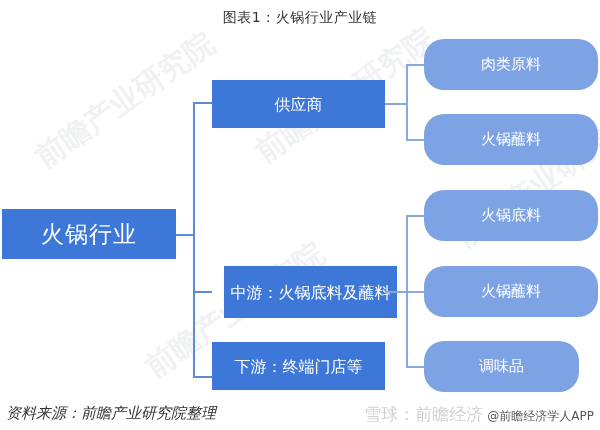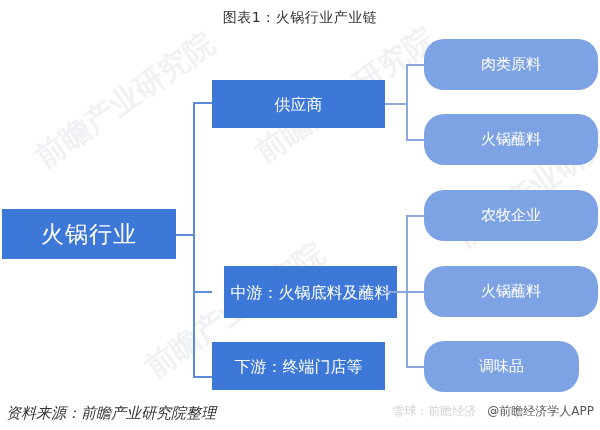--- a/index.html
+++ b/index.html
@@ -27,21 +27,21 @@
     position:absolute; color:rgba(200,205,215,0.28); font-size:30px; font-weight:bold;
     transform:rotate(-35deg); white-space:nowrap; pointer-events:none;
   }
   .source {
     position:absolute; left:6px; top:404px; font-size:15px; font-style:italic;
     color:#333333;
   }
   .credit {
     position:absolute; right:6px; top:403px; font-size:12px; color:#555555;
   }
-  .credit .xq { color:rgba(170,170,170,0.55); font-size:12px; margin-right:11px; }
+  .credit .xq { color:rgba(170,170,170,0.55); font-size:17px; margin-right:4px; }
 </style>
 </head>
 <body>
 
 <div class="title">图表1：火锅行业产业链</div>
 
 <div class="wm" style="left:20px;top:80px;">前瞻产业研究院</div>
 <div class="wm" style="left:130px;top:290px;">前瞻产业研究院</div>
 <div class="wm" style="left:240px;top:75px;">前瞻产业研究院</div>
 <div class="wm" style="left:440px;top:160px;">前瞻产业研究院</div>
@@ -77,21 +77,21 @@
 <div class="line light" style="left:406px;top:291px;width:18px;height:2px;"></div>
 <div class="line light" style="left:406px;top:366px;width:18px;height:2px;"></div>
 
 <div class="box light leaf" style="left:424px;top:39px;width:174px;height:51px;">
   <span>肉类原料</span>
 </div>
 <div class="box light leaf" style="left:424px;top:114px;width:174px;height:51px;">
   <span>火锅蘸料</span>
 </div>
 <div class="box light leaf" style="left:424px;top:190px;width:174px;height:51px;">
-  <span>农牧企业</span>
+  <span>火锅底料</span>
 </div>
 <div class="box light leaf" style="left:424px;top:266px;width:174px;height:51px;">
   <span>火锅蘸料</span>
 </div>
 <div class="box light leaf" style="left:424px;top:341px;width:155px;height:51px;">
   <span>调味品</span>
 </div>
 
 <div class="source">资料来源：前瞻产业研究院整理</div>
 <div class="credit">

